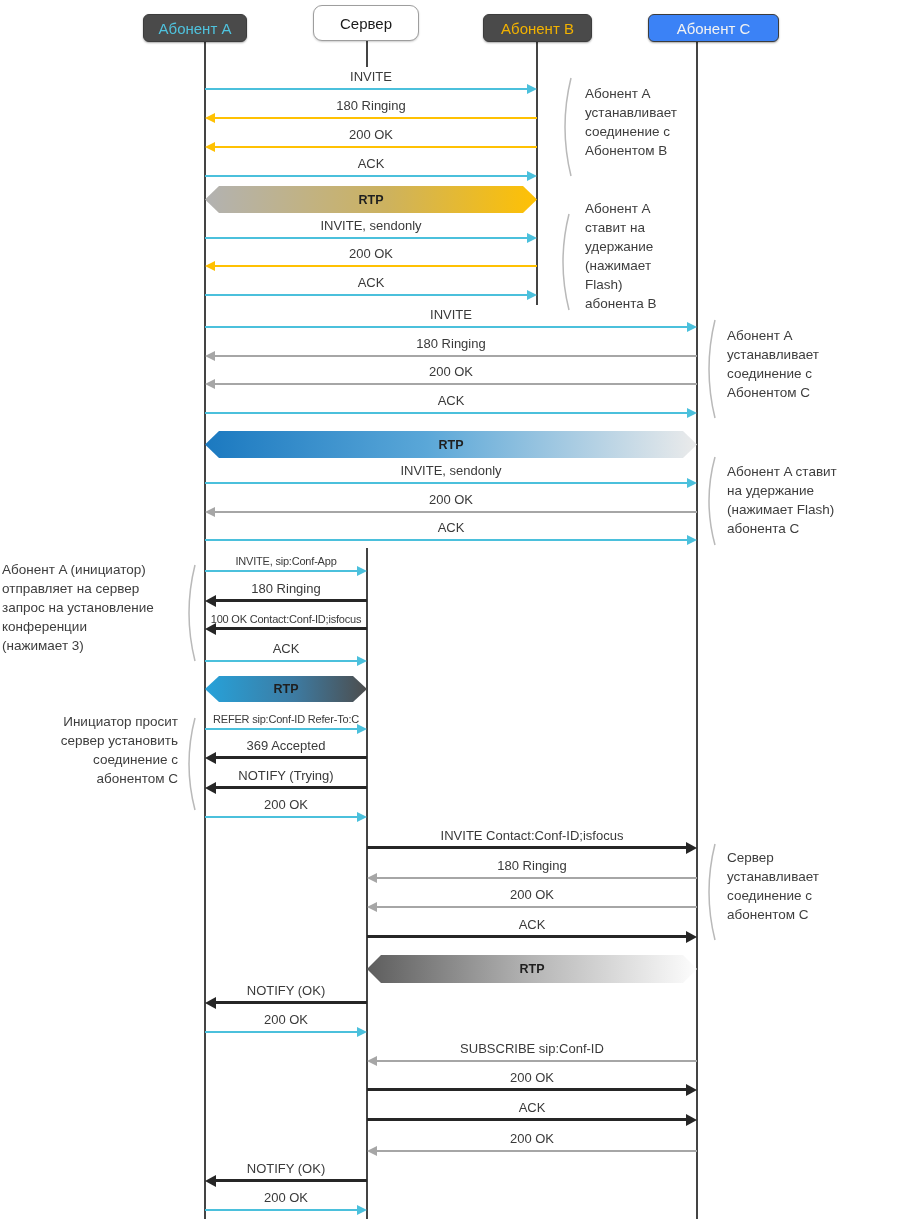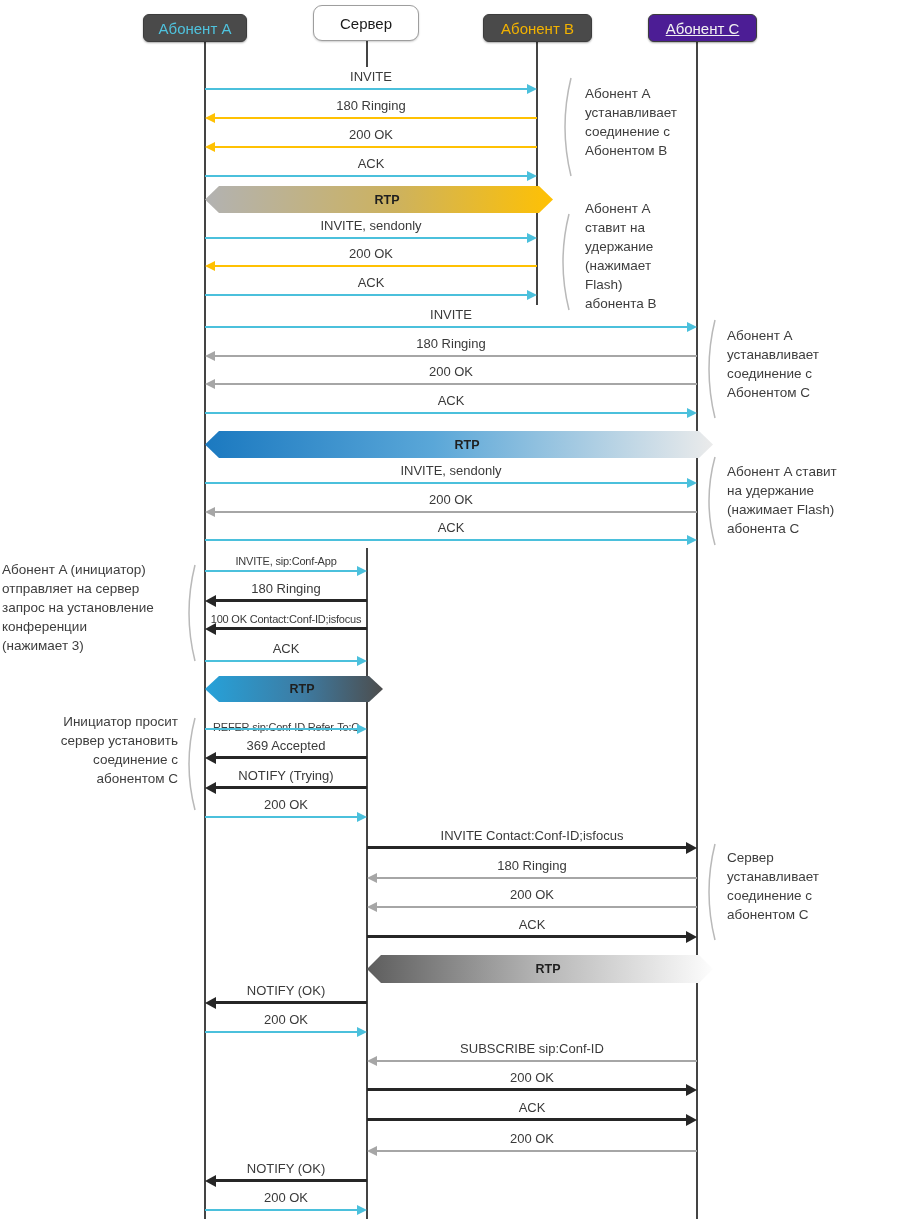--- a/index.html
+++ b/index.html
@@ -29,21 +29,20 @@
     overflow:visible;
   }
   .msg-label.small{ font-size:11px; height:14px; line-height:14px; letter-spacing:-0.2px; }
   .msg-line{ position:absolute; }
   .msg-head{ position:absolute; width:0; height:0; }
   .rtp-band{
     position:absolute;
     display:flex;align-items:center;justify-content:center;
     font-size:12.5px;font-weight:bold;
     clip-path:polygon(14px 0, calc(100% - 14px) 0, 100% 50%, calc(100% - 14px) 100%, 14px 100%, 0 50%);
-    padding-left:16px;
   }
   .annotation{
     position:absolute;
     font-size:13.5px;
     line-height:19px;
     white-space:pre-line;
   }
   .bracket{ position:absolute; }
 </style>
 </head>
@@ -57,21 +56,21 @@
     <div class="lifeline" style="left: 696px; top: 42px; height: 1177px; background: rgb(68, 68, 68);"></div>
     <div class="actor-box dark" style="left: 143px; top: 14px; width: 104px; height: 28px; color: rgb(79, 194, 221); background: rgb(74, 74, 74); border: 1px solid rgb(60, 60, 60);">
       <span>Абонент A</span>
     </div>
     <div class="actor-box light" style="left: 313px; top: 5px; width: 106px; height: 36px; color: rgb(26, 26, 26); background: rgb(255, 255, 255); border: 1.5px solid rgb(158, 158, 158);">
       <span>Сервер</span>
     </div>
     <div class="actor-box dark" style="left: 483px; top: 14px; width: 109px; height: 28px; color: rgb(242, 178, 0); background: rgb(74, 74, 74); border: 1px solid rgb(60, 60, 60);">
       <span>Абонент B</span>
     </div>
-    <div class="actor-box dark" style="left: 648px; top: 14px; width: 109px; height: 28px; color: rgb(242, 242, 242); background: #4c1d95; border: 1px solid rgb(60, 60, 60); text-decoration: underline;">
+    <div class="actor-box dark" style="left: 648px; top: 14px; width: 131px; height: 28px; color: rgb(242, 242, 242); background: #3b82f6; border: 1px solid rgb(60, 60, 60);">
       <span>Абонент C</span>
     </div>
     <div class="msg-label" style="left: 195px; width: 352px; top: 68px; color: rgb(58, 58, 58);">INVITE</div>
     <div class="msg-line" style="top: 88px; height: 2px; background: rgb(75, 192, 220); left: 205px; width: 324px;"></div>
     <div class="msg-head" style="top: 84px; border-top: 5px solid transparent; border-bottom: 5px solid transparent; left: 527px; border-left: 10px solid rgb(75, 192, 220);"></div>
     <div class="msg-label" style="left: 195px; width: 352px; top: 97px; color: rgb(58, 58, 58);">180 Ringing</div>
     <div class="msg-line" style="top: 117px; height: 2px; background: rgb(255, 193, 3); left: 213px; width: 324px;"></div>
     <div class="msg-head" style="top: 113px; border-top: 5px solid transparent; border-bottom: 5px solid transparent; left: 205px; border-right: 10px solid rgb(255, 193, 3);"></div>
     <div class="msg-label" style="left: 195px; width: 352px; top: 126px; color: rgb(58, 58, 58);">200 OK</div>
     <div class="msg-line" style="top: 146px; height: 2px; background: rgb(255, 193, 3); left: 213px; width: 324px;"></div>
@@ -114,21 +113,21 @@
     <div class="msg-head" style="top: 566px; border-top: 5px solid transparent; border-bottom: 5px solid transparent; left: 357px; border-left: 10px solid rgb(75, 192, 220);"></div>
     <div class="msg-label" style="left: 195px; width: 182px; top: 580px; color: rgb(58, 58, 58);">180 Ringing</div>
     <div class="msg-line" style="top: 599px; height: 3px; background: rgb(38, 38, 38); left: 214px; width: 153px;"></div>
     <div class="msg-head" style="top: 595px; border-top: 6px solid transparent; border-bottom: 6px solid transparent; left: 205px; border-right: 11px solid rgb(38, 38, 38);"></div>
     <div class="msg-label small" style="left: 195px; width: 182px; top: 612px; color: rgb(58, 58, 58);">100 OK Contact:Conf-ID;isfocus</div>
     <div class="msg-line" style="top: 627px; height: 3px; background: rgb(38, 38, 38); left: 214px; width: 153px;"></div>
     <div class="msg-head" style="top: 623px; border-top: 6px solid transparent; border-bottom: 6px solid transparent; left: 205px; border-right: 11px solid rgb(38, 38, 38);"></div>
     <div class="msg-label" style="left: 195px; width: 182px; top: 640px; color: rgb(58, 58, 58);">ACK</div>
     <div class="msg-line" style="top: 660px; height: 2px; background: rgb(75, 192, 220); left: 205px; width: 154px;"></div>
     <div class="msg-head" style="top: 656px; border-top: 5px solid transparent; border-bottom: 5px solid transparent; left: 357px; border-left: 10px solid rgb(75, 192, 220);"></div>
-    <div class="msg-label small" style="left: 195px; width: 182px; top: 712px; color: rgb(58, 58, 58); margin-top: 8px;">REFER sip:Conf-ID Refer-To:C</div>
+    <div class="msg-label small" style="left: 195px; width: 182px; top: 712px; color: rgb(58, 58, 58);">REFER sip:Conf-ID Refer-To:C</div>
     <div class="msg-line" style="top: 728px; height: 2px; background: rgb(75, 192, 220); left: 205px; width: 154px;"></div>
     <div class="msg-head" style="top: 724px; border-top: 5px solid transparent; border-bottom: 5px solid transparent; left: 357px; border-left: 10px solid rgb(75, 192, 220);"></div>
     <div class="msg-label" style="left: 195px; width: 182px; top: 737px; color: rgb(58, 58, 58);">369 Accepted</div>
     <div class="msg-line" style="top: 756px; height: 3px; background: rgb(38, 38, 38); left: 214px; width: 153px;"></div>
     <div class="msg-head" style="top: 752px; border-top: 6px solid transparent; border-bottom: 6px solid transparent; left: 205px; border-right: 11px solid rgb(38, 38, 38);"></div>
     <div class="msg-label" style="left: 195px; width: 182px; top: 767px; color: rgb(58, 58, 58);">NOTIFY (Trying)</div>
     <div class="msg-line" style="top: 786px; height: 3px; background: rgb(38, 38, 38); left: 214px; width: 153px;"></div>
     <div class="msg-head" style="top: 782px; border-top: 6px solid transparent; border-bottom: 6px solid transparent; left: 205px; border-right: 11px solid rgb(38, 38, 38);"></div>
     <div class="msg-label" style="left: 195px; width: 182px; top: 796px; color: rgb(58, 58, 58);">200 OK</div>
     <div class="msg-line" style="top: 816px; height: 2px; background: rgb(75, 192, 220); left: 205px; width: 154px;"></div>

